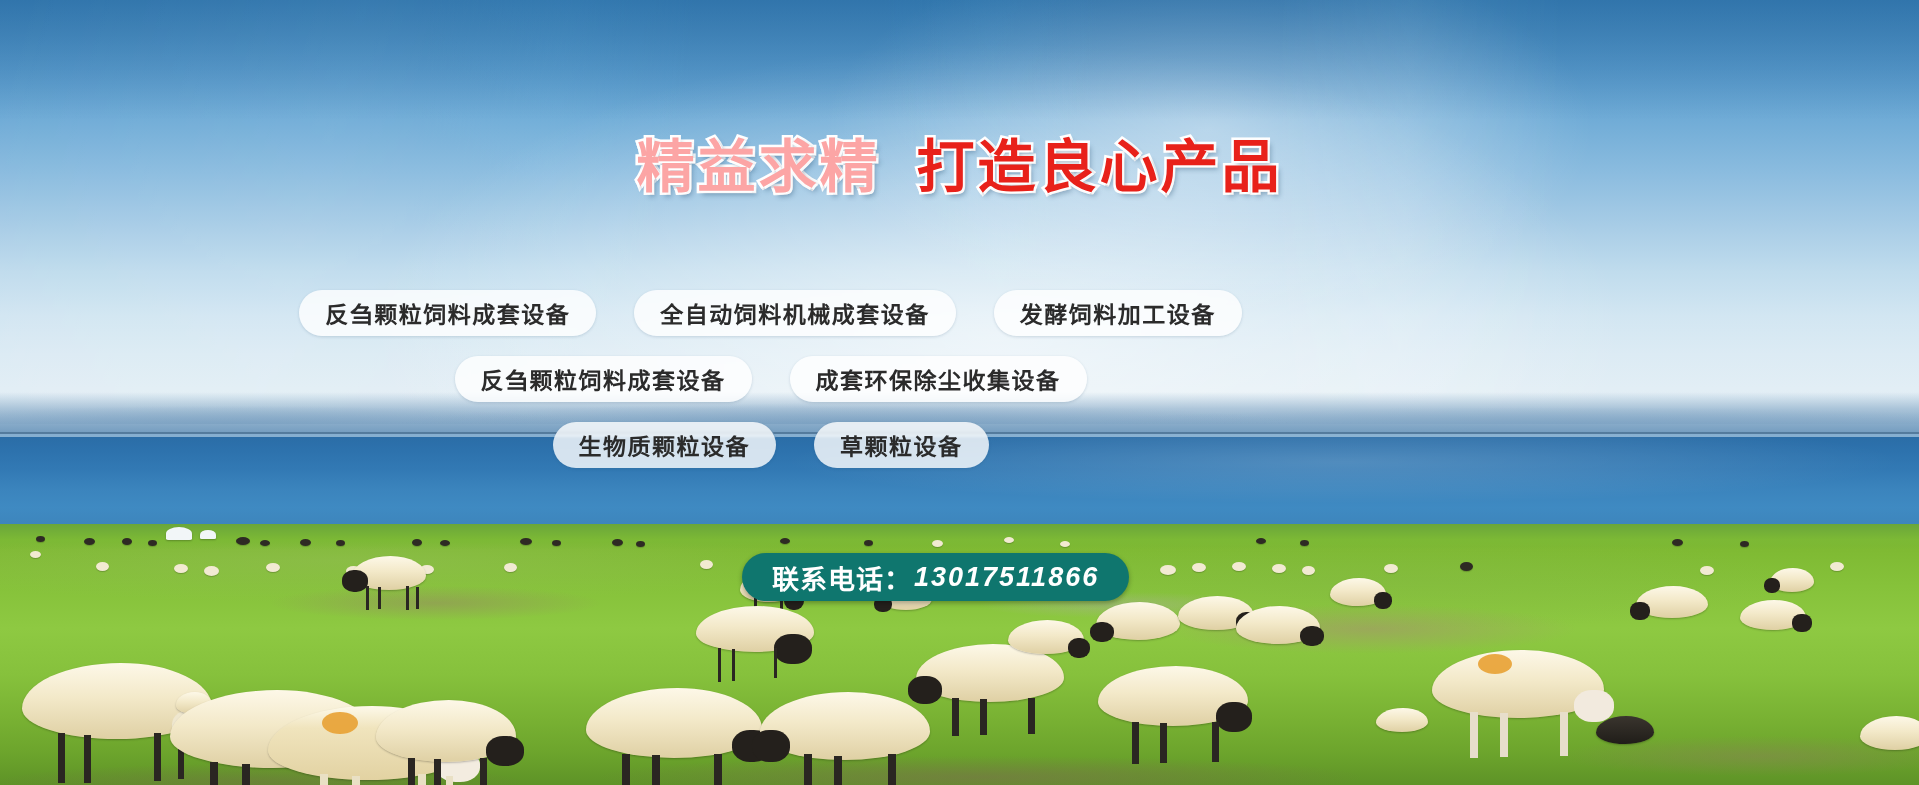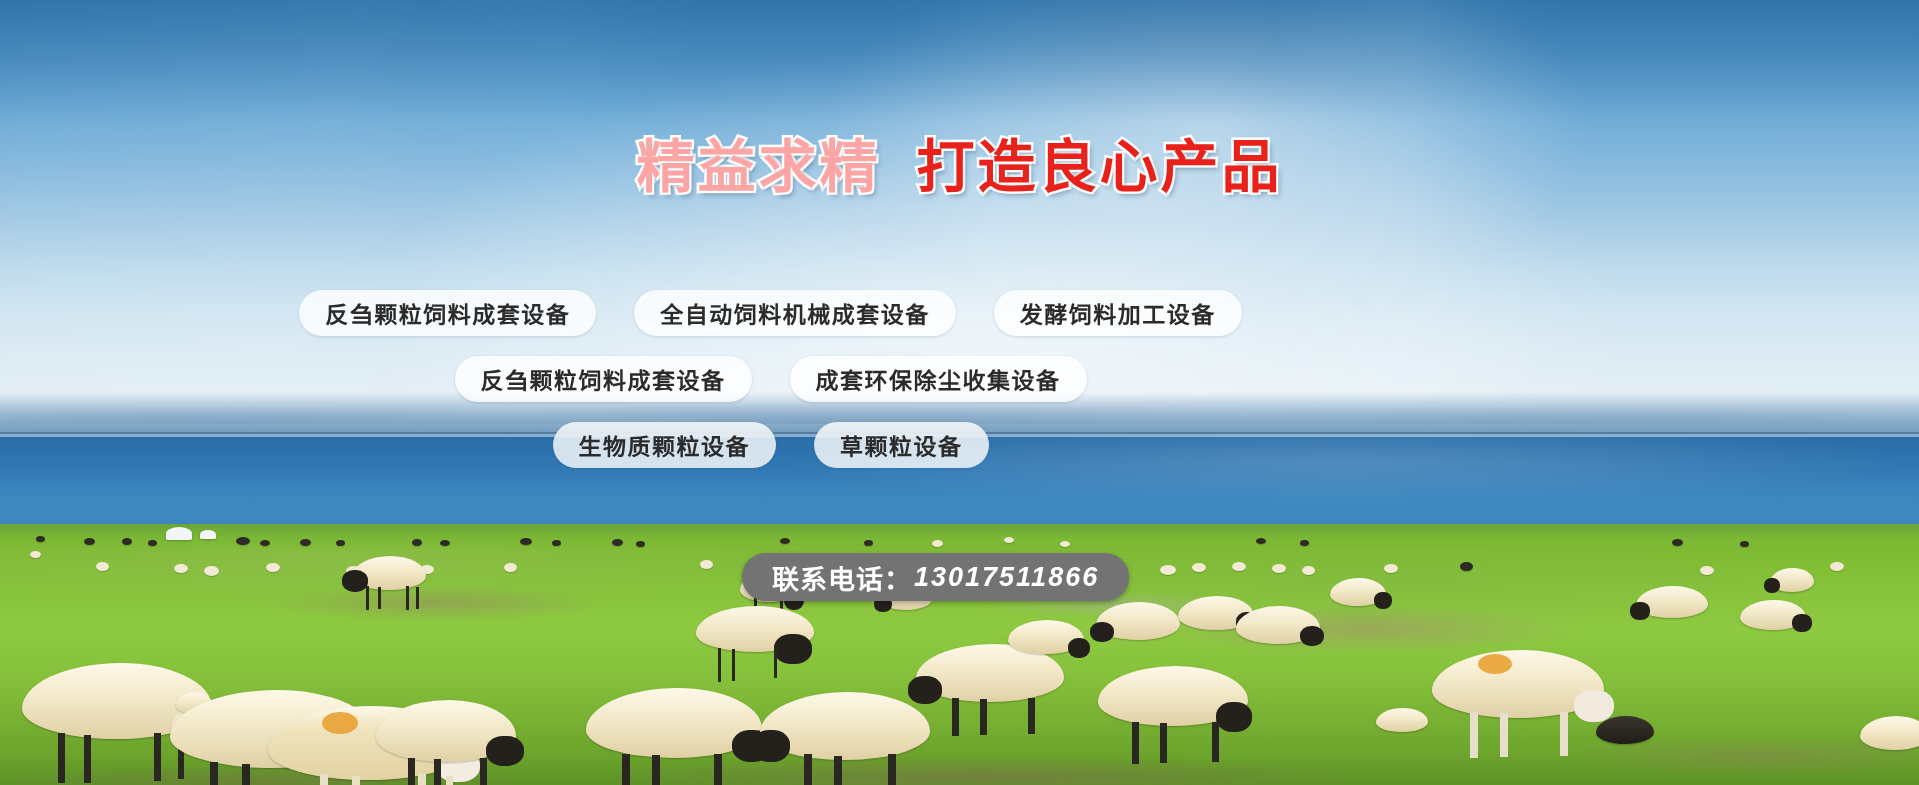--- a/index.html
+++ b/index.html
@@ -190,21 +190,21 @@
   }
 
   
   .phone-badge{
     position:absolute;
     left:742px;top:553px;
     height:48px;
     padding:0 30px;
     display:flex;align-items:center;justify-content:center;
     border-radius:24px;
-    background:#737373;
+    background:#0f766e;
     color:#ffffff;
     font-size:27px;
     font-weight:bold;
     letter-spacing:1px;
     white-space:nowrap;
     box-shadow:0 2px 5px rgba(0,0,0,.3);
   }
   .phone-badge .label{margin-right:2px;}
   .phone-badge .number{font-family:"Liberation Sans","DejaVu Sans",sans-serif;letter-spacing:2px;font-style:italic;}
 </style>

